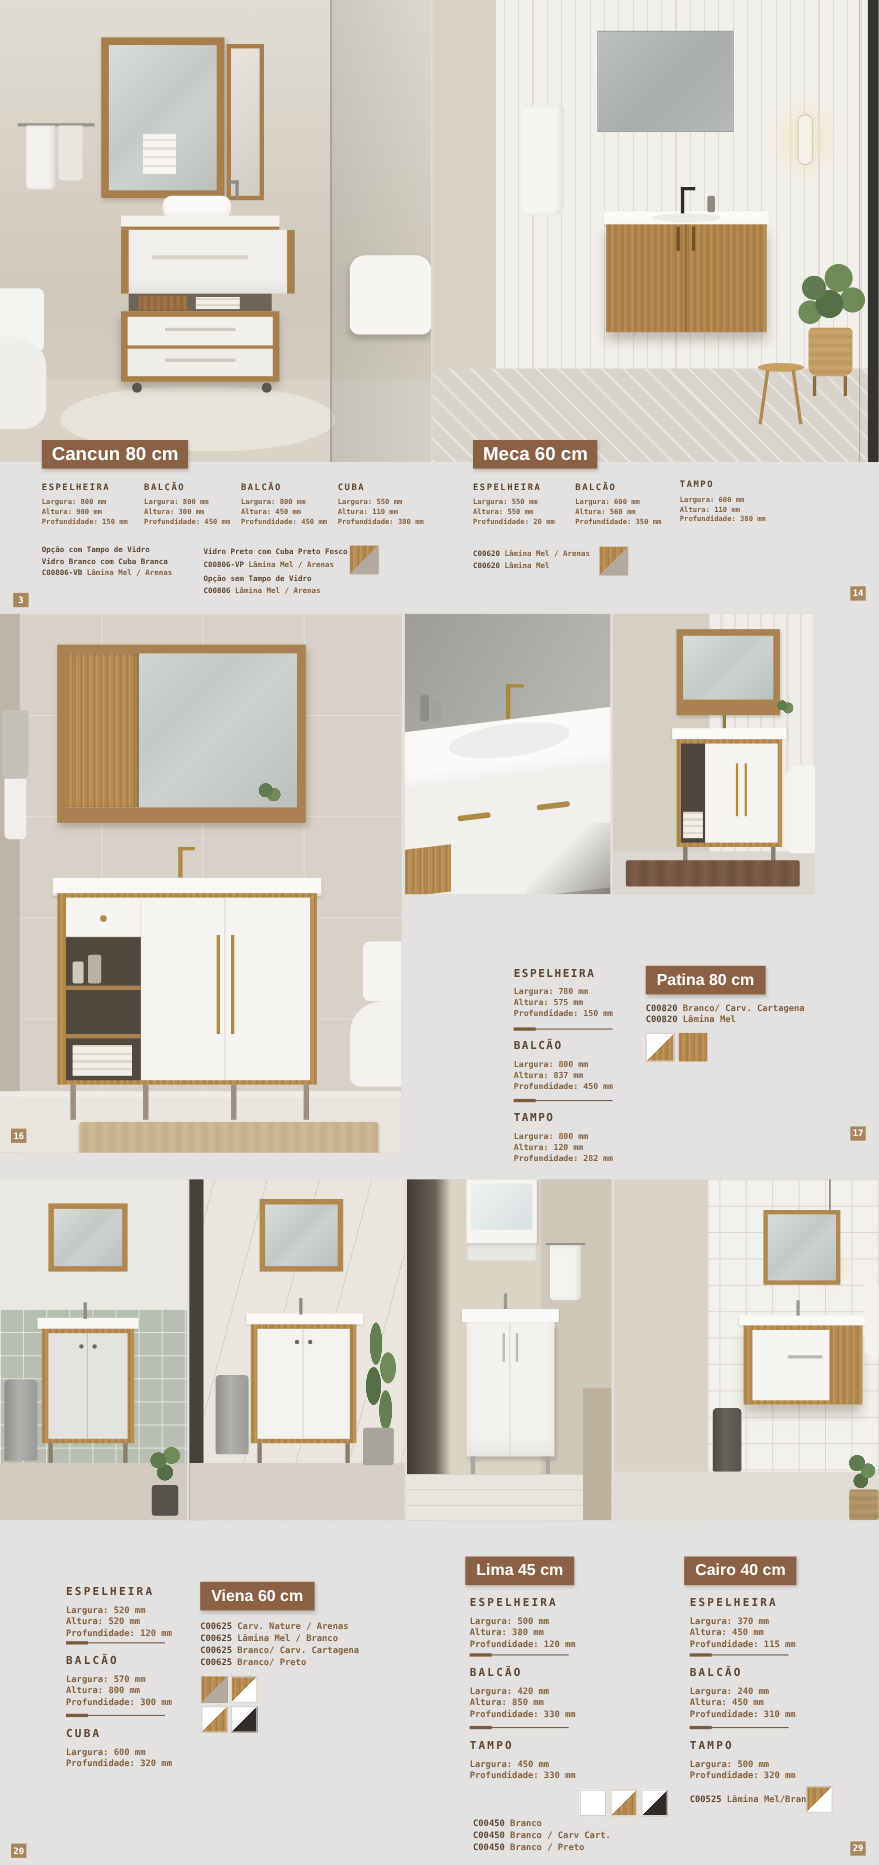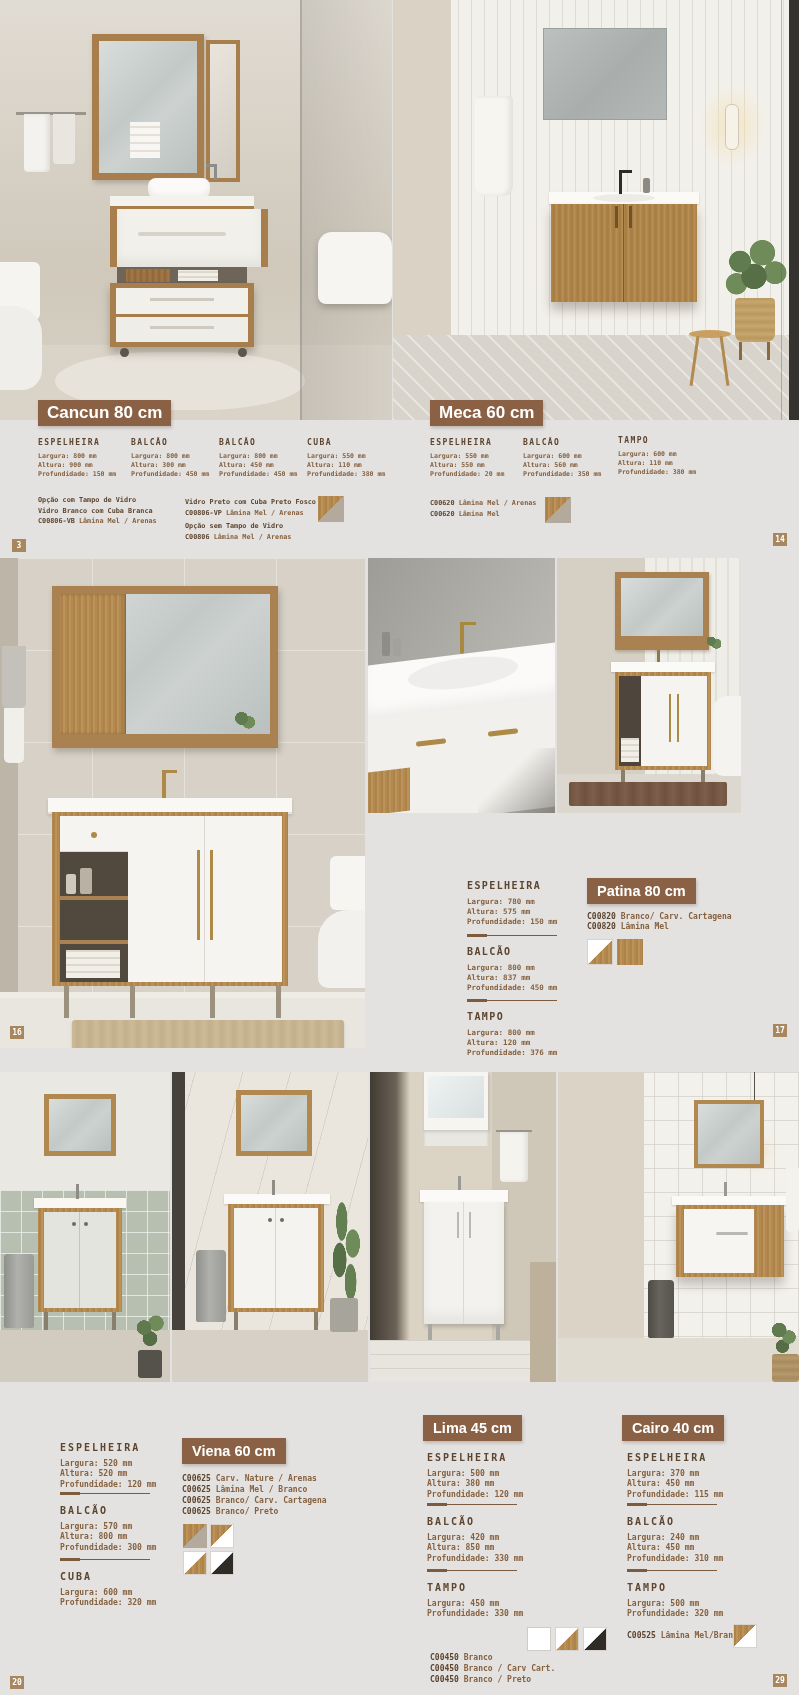--- a/index.html
+++ b/index.html
@@ -279,21 +279,21 @@
       <div class="lb">BALCÃO</div>
       <div class="ln">Largura: 800 mm</div>
       <div class="ln">Altura: 837 mm</div>
       <div class="ln">Profundidade: 450 mm</div>
     </div>
     <div class="rule" style="left:467px;top:441px;"></div>
     <div class="sg" style="left:467px;top:453px;">
       <div class="lb">TAMPO</div>
       <div class="ln">Largura: 800 mm</div>
       <div class="ln">Altura: 120 mm</div>
-      <div class="ln">Profundidade: 376 mm</div>
+      <div class="ln">Profundidade: 282 mm</div>
     </div>
 
     <div class="tb lg" style="left:587px;top:320px;">Patina 80 cm</div>
     <div class="code" style="left:587px;top:354px;">
       <div><span class="cd">C00820</span> <span class="fin">Branco/ Carv. Cartagena</span></div>
       <div><span class="cd">C00820</span> <span class="fin">Lâmina Mel</span></div>
     </div>
     <div class="sw sw-branco-mel" style="left:587px;top:381px;"></div>
     <div class="sw sw-mel" style="left:617px;top:381px;"></div>
 

